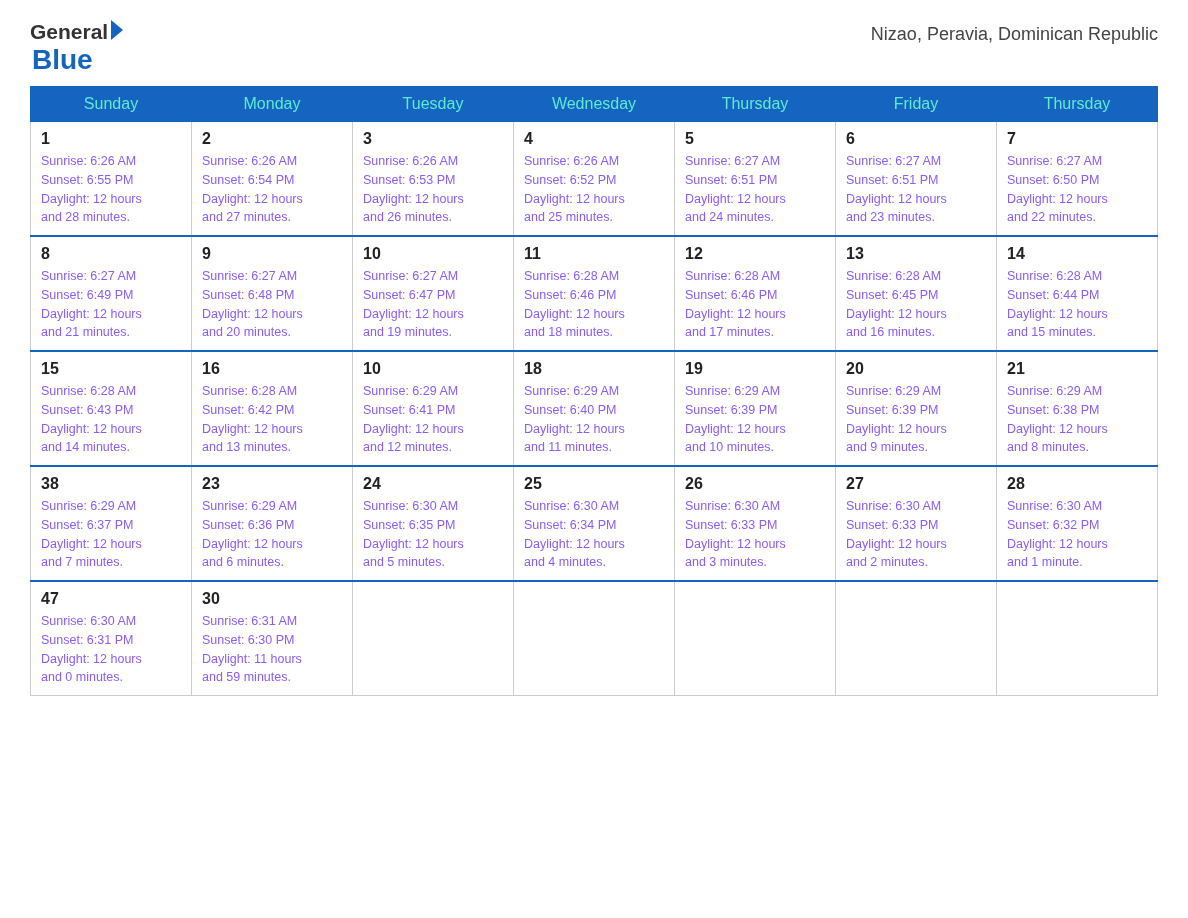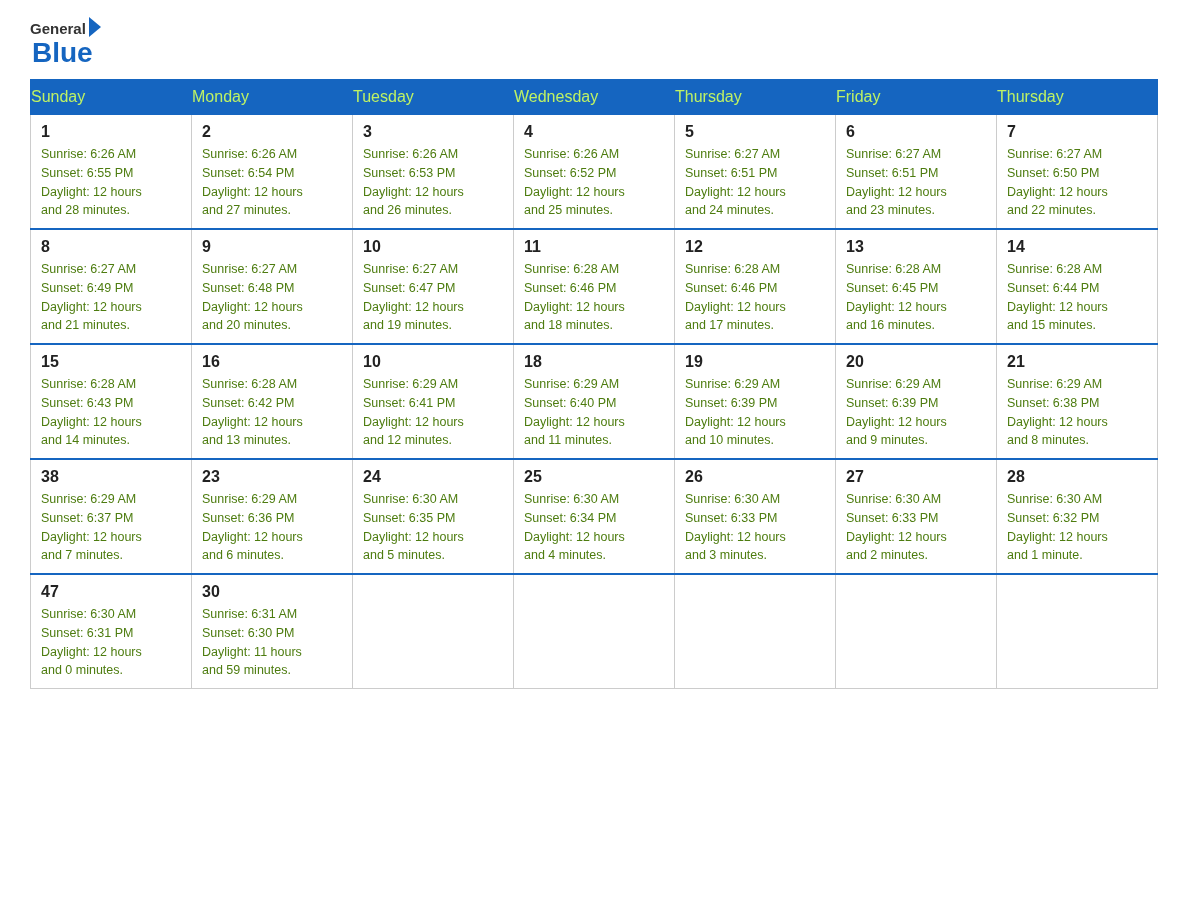--- a/index.html
+++ b/index.html
@@ -10,21 +10,21 @@
       min-height: 918px;
       padding: 20px 30px;
     }
     .header-row {
       display: flex;
       justify-content: space-between;
       align-items: flex-start;
       margin-bottom: 10px;
     }
     .logo-text-general {
-      font-size: 15px;
+      font-size: 21px;
       font-weight: bold;
       color: #333;
     }
     .logo-arrow {
       width: 0;
       height: 0;
       border-left: 12px solid #1565c0;
       border-top: 10px solid transparent;
       border-bottom: 10px solid transparent;
       margin-left: 3px;
@@ -57,43 +57,43 @@
       color: #444;
       margin-top: 4px;
     }
     .calendar {
       width: 100%;
       border-collapse: collapse;
       margin-top: 10px;
     }
     .calendar th {
       background-color: #1565c0;
-      color: #bef264;
+      color: #5eead4;
       padding: 8px 0;
-      text-align: left;
+      text-align: center;
       font-size: 16px;
       font-weight: normal;
       border: 1px solid #1565c0;
     }
     .calendar td {
       vertical-align: top;
       padding: 8px 10px;
       border: 1px solid #ccc;
       width: 14.28%;
       min-height: 100px;
     }
     .day-number {
       font-size: 16px;
       font-weight: bold;
       color: #222;
       margin-bottom: 4px;
     }
     .day-info {
       font-size: 12.5px;
-      color: #4d7c0f;
+      color: #8b5cf6;
       line-height: 1.5;
     }
     .empty-cell {
       background: #fff;
     }
     .row-divider {
       border-top: 2px solid #1565c0;
     }
   </style>
 </head>
@@ -101,20 +101,21 @@
 
 <div class="header-row">
   <div class="logo-wrapper">
     <div class="logo-line1">
       <span class="logo-text-general">General</span>
       <div class="logo-arrow"></div>
     </div>
     <div class="logo-line2">Blue</div>
   </div>
   <div class="title-block">
+    <div class="location-title">Nizao, Peravia, Dominican Republic</div>
   </div>
 </div>
 
 <table class="calendar">
   <thead>
     <tr>
     <th>Sunday</th>
         <th>Monday</th>
         <th>Tuesday</th>
         <th>Wednesday</th>

